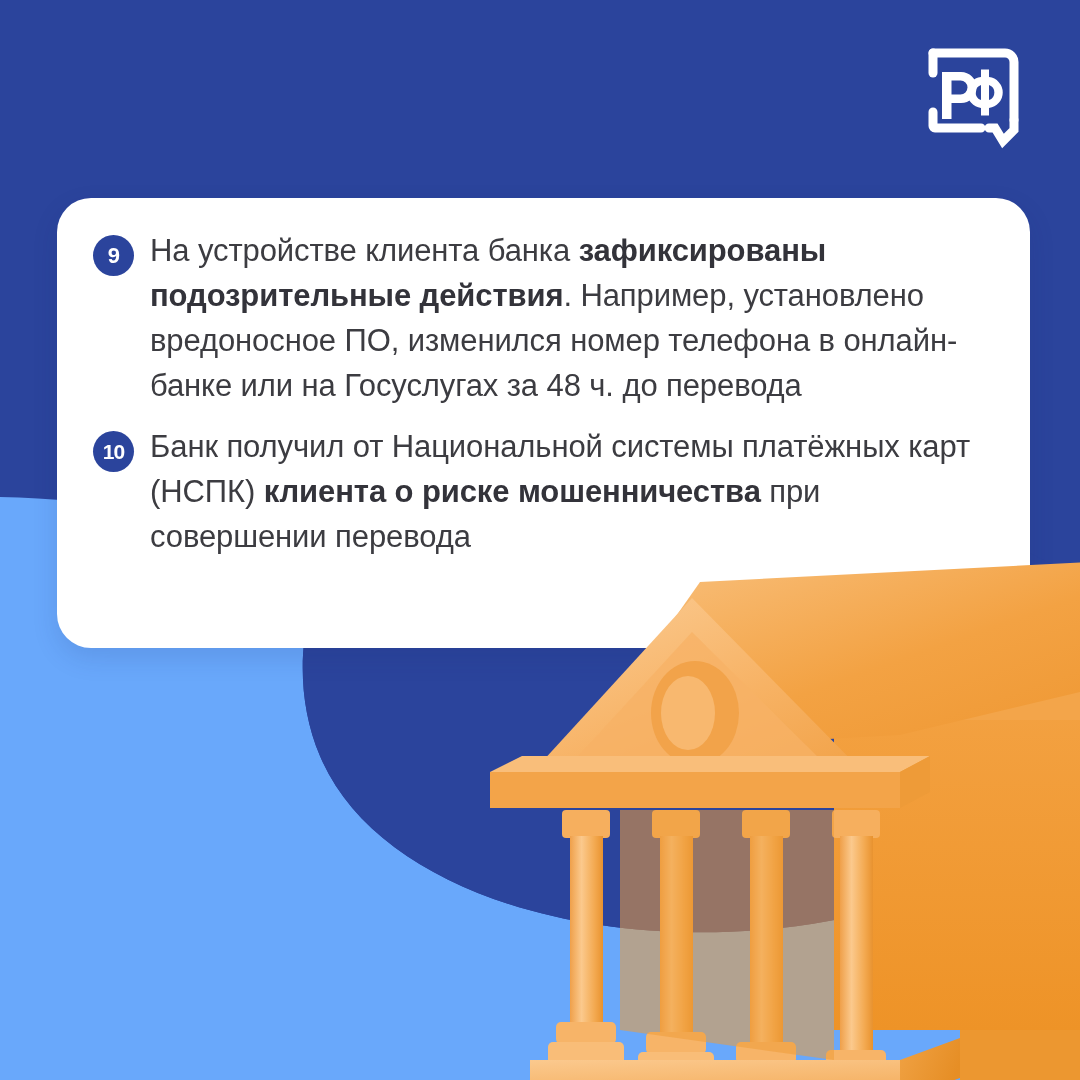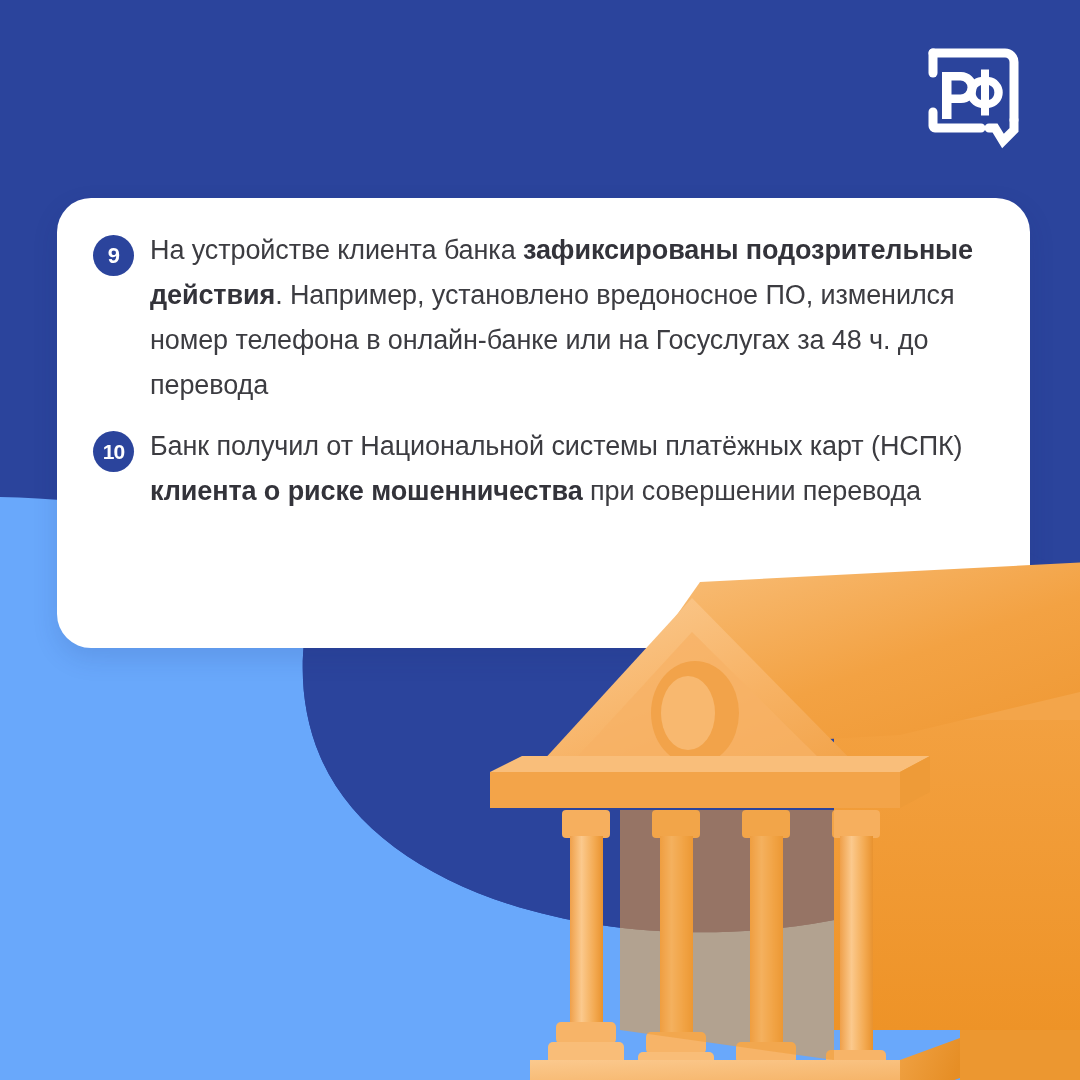--- a/index.html
+++ b/index.html
@@ -74,21 +74,21 @@
     font-size: 22px;
     font-weight: bold;
     line-height: 41px;
     text-align: center;
     letter-spacing: -0.5px;
     box-sizing: border-box;
   }
   .badge.wide { font-size: 21px; letter-spacing: -1px; }
 
   .item-text {
-    font-size: 27px;
+    font-size: 31px;
     line-height: 45px;
     color: #3C3C41;
     font-weight: normal;
     letter-spacing: -0.1px;
   }
   .item-text b { font-weight: bold; color: #33333A; }
 
   
   .building {
     position: absolute;

